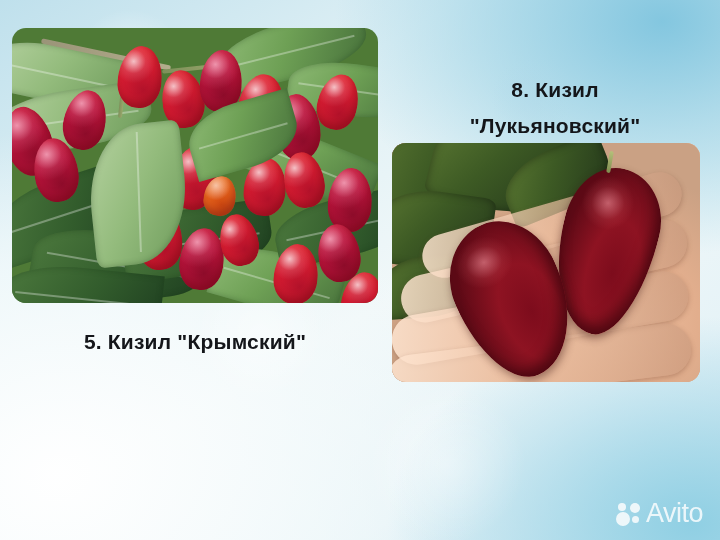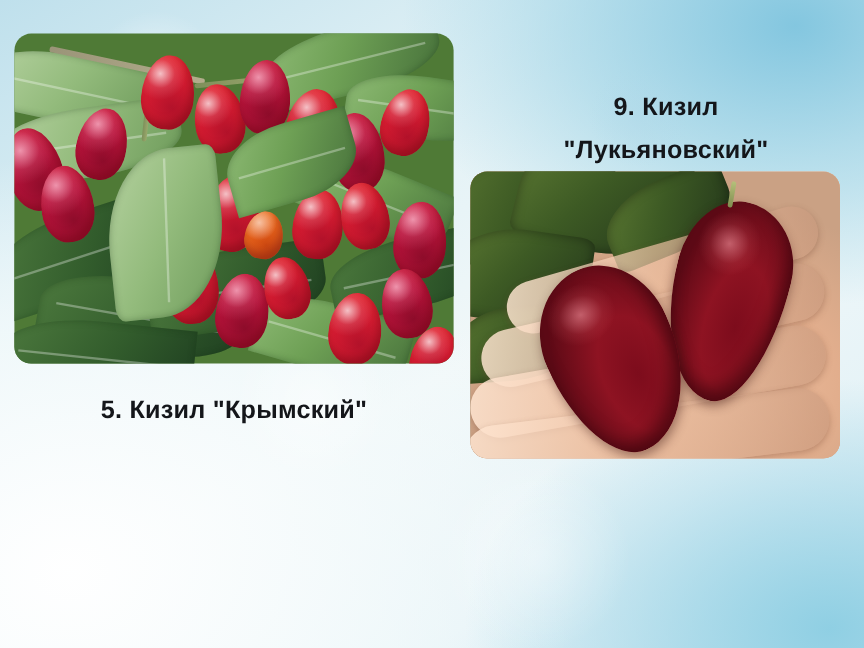--- a/index.html
+++ b/index.html
@@ -303,18 +303,27 @@
       <div class="fruit-big" style="left:166px; top:24px;  width:96px; height:168px; border-radius:48% 52% 44% 56% / 36% 34% 66% 64%; transform:rotate(14deg);"></div>
       <div class="fruit-big" style="left:66px;  top:76px;  width:108px; height:160px; border-radius:52% 48% 56% 44% / 40% 40% 60% 60%; transform:rotate(-24deg);"></div>
 
       <div class="stem" style="left:216px; top:8px; width:4px; height:22px; transform:rotate(10deg); background:linear-gradient(180deg,#b5c07a,#7f8c4f);"></div>
     </div>
   </div>
 
   <div class="caption" id="caption-left">5. Кизил "Крымский"</div>
 
   <div class="caption" id="caption-right">
-    <span class="line">9. Кизил</span>
+    <span class="line">8. Кизил</span>
     <span class="line">"Лукьяновский"</span>
   </div>
 
+  <div id="watermark">
+    <span class="mark">
+      <i class="c1"></i>
+      <i class="c2"></i>
+      <i class="c3"></i>
+      <i class="c4"></i>
+    </span>
+    <span class="wordmark">Avito</span>
+  </div>
 
 </div>
 
 </body></html>

